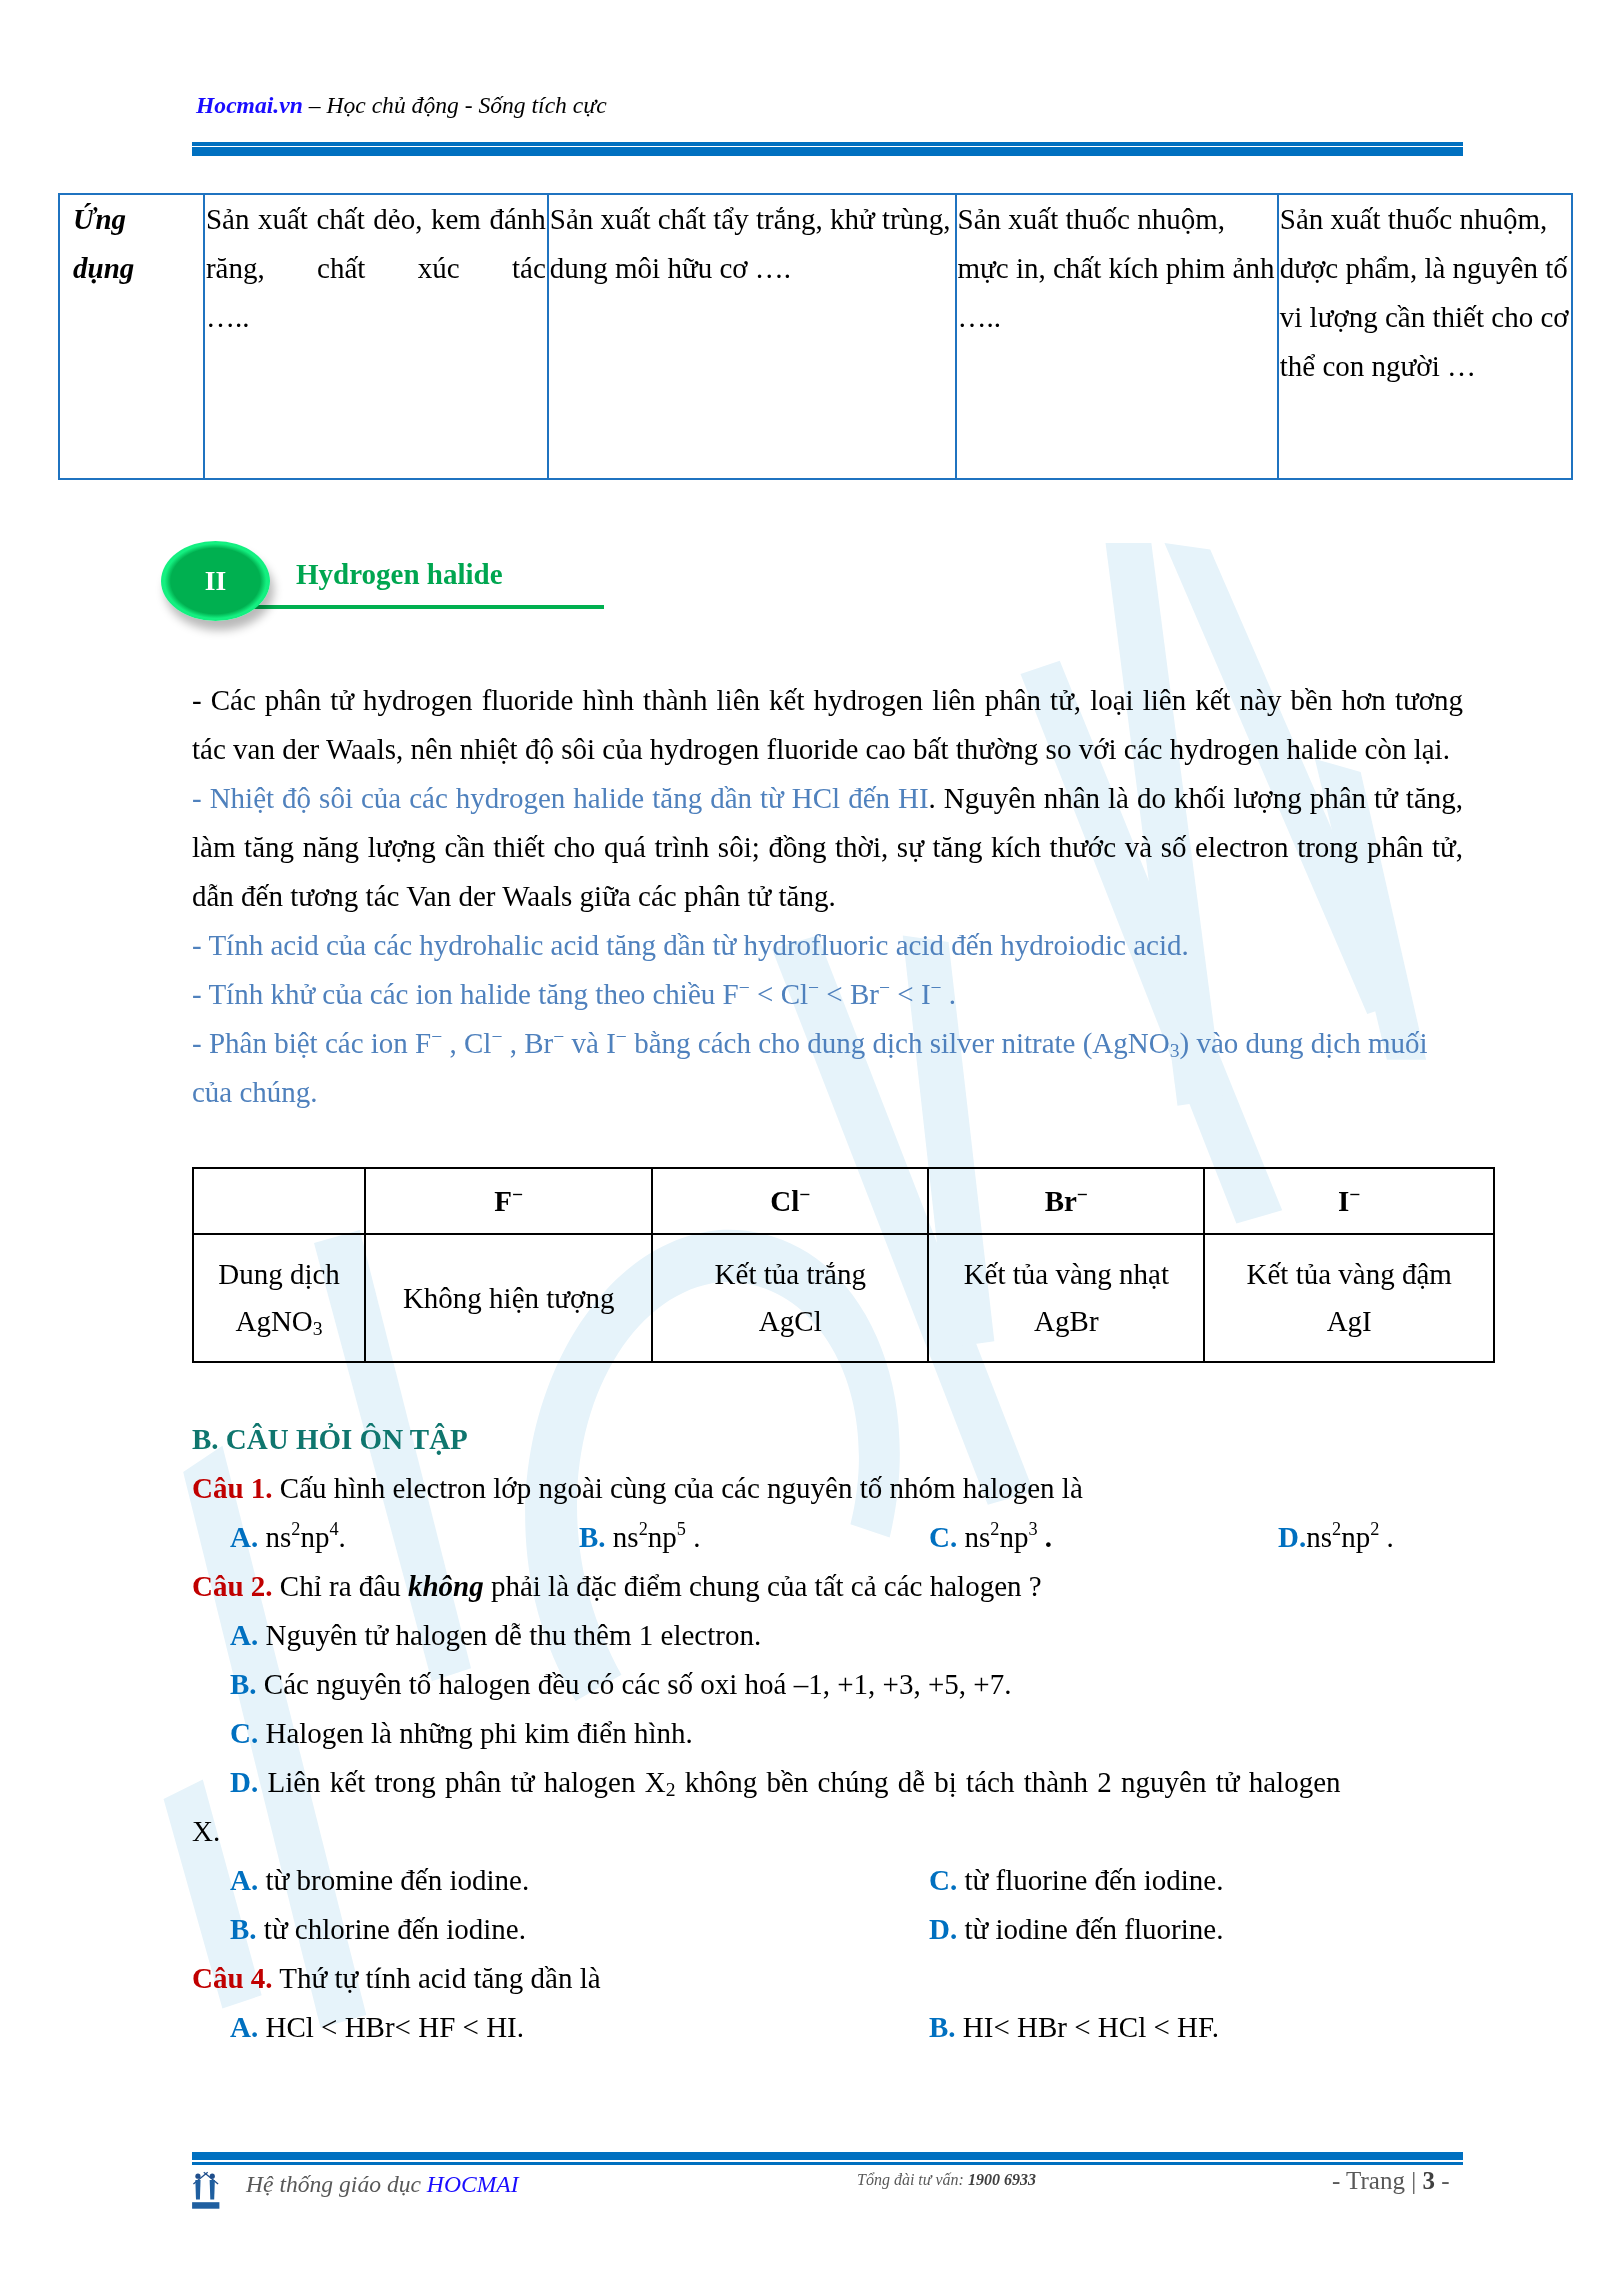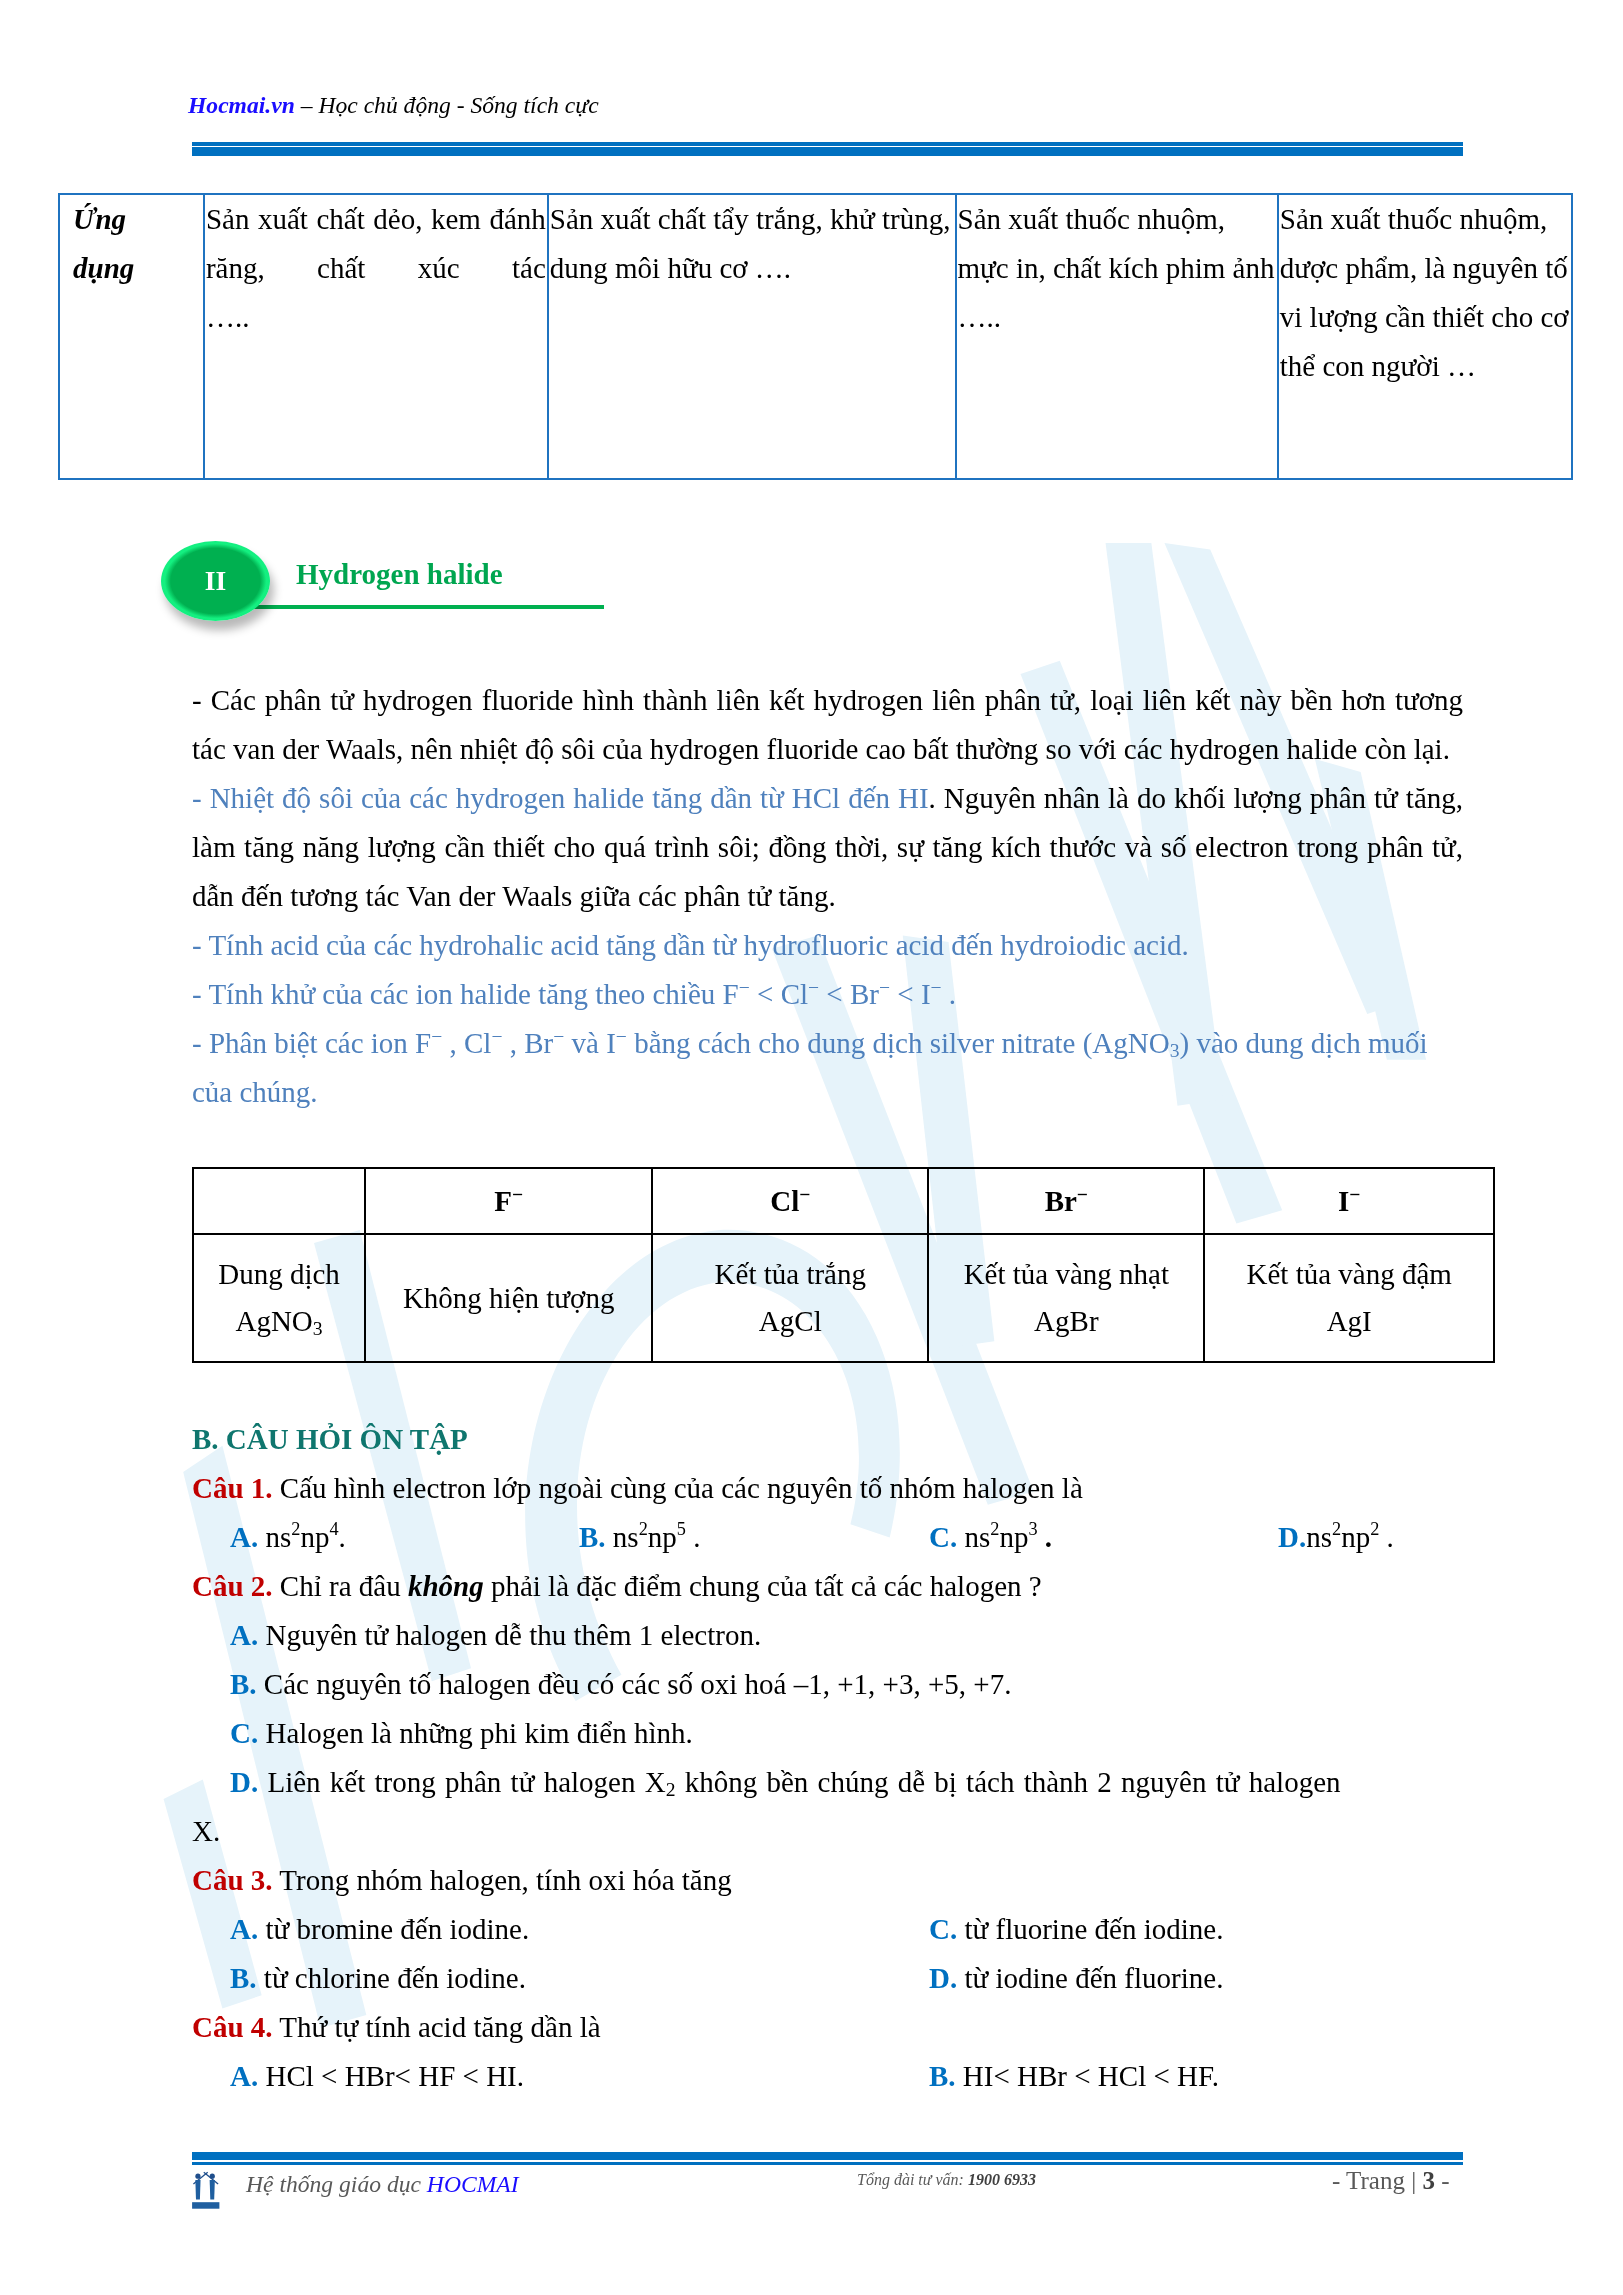--- a/index.html
+++ b/index.html
@@ -5,21 +5,21 @@
     html, body { margin: 0; padding: 0; background: #ffffff; }
     body { width: 1623px; height: 2295px; position: relative; overflow: hidden;
            font-family: "Liberation Serif", "DejaVu Serif", serif; color: #000; }
 
     
     .watermark { position: absolute; left: 0; top: 0; width: 1623px; height: 2295px; pointer-events: none; z-index: 0; }
 
     .layer { position: absolute; z-index: 1; }
 
     
-    .header { left: 188px; top: 92px; font-size: 23.6px; font-style: italic; }
+    .header { left: 196px; top: 92px; font-size: 23.6px; font-style: italic; }
     .header .brand { color: #1a0dff; font-weight: bold; }
     .header-rule1 { left: 192px; top: 142px; width: 1271px; height: 3.9px; background: #0070c0; }
     .header-rule2 { left: 192px; top: 147px; width: 1271px; height: 8.5px; background: #0070c0; }
 
     
     table { border-collapse: collapse; }
     .app-table { left: 58px; top: 193px; width: 1515px; }
     .app-table td { border: 2.6px solid #1f73c0; vertical-align: top; font-size: 29px; line-height: 49px;
                     padding: 0 1px; height: 283px; }
     .app-table td.label { font-weight: bold; font-style: italic; width: 118px; padding-left: 13px; }
@@ -167,21 +167,20 @@
     <span class="cell" style="left:1086px;"><span class="opt">D.</span><span>ns</span><sup>2</sup><span>np</span><sup>2</sup><span> .</span></span>
   </div>
 
   <div class="row"><span class="red">Câu 2.</span><span> Chỉ ra đâu </span><b><i>không</i></b><span> phải là đặc điểm chung của tất cả các halogen ?</span></div>
   <div class="row indent"><span class="opt">A.</span><span> Nguyên tử halogen dễ thu thêm 1 electron.</span></div>
   <div class="row indent"><span class="opt">B.</span><span> Các nguyên tố halogen đều có các số oxi hoá –1, +1, +3, +5, +7.</span></div>
   <div class="row indent"><span class="opt">C.</span><span> Halogen là những phi kim điển hình.</span></div>
   <div class="row indent" style="word-spacing:2px;"><span class="opt">D.</span><span> Liên kết trong phân tử halogen X</span><sub>2</sub><span> không bền chúng dễ bị tách thành 2 nguyên tử halogen</span></div>
   <div class="row">X.</div>
 
-  <div class="row"><span class="red">Câu 3.</span><span> Trong nhóm halogen, tính oxi hóa tăng</span></div>
   <div class="row">
     <span class="cell" style="left:38px;"><span class="opt">A.</span><span> từ bromine đến iodine.</span></span>
     <span class="cell" style="left:737px;"><span class="opt">C.</span><span> từ fluorine đến iodine.</span></span>
   </div>
   <div class="row">
     <span class="cell" style="left:38px;"><span class="opt">B.</span><span> từ chlorine đến iodine.</span></span>
     <span class="cell" style="left:737px;"><span class="opt">D.</span><span> từ iodine đến fluorine.</span></span>
   </div>
 
   <div class="row"><span class="red">Câu 4.</span><span> Thứ tự tính acid tăng dần là</span></div>

